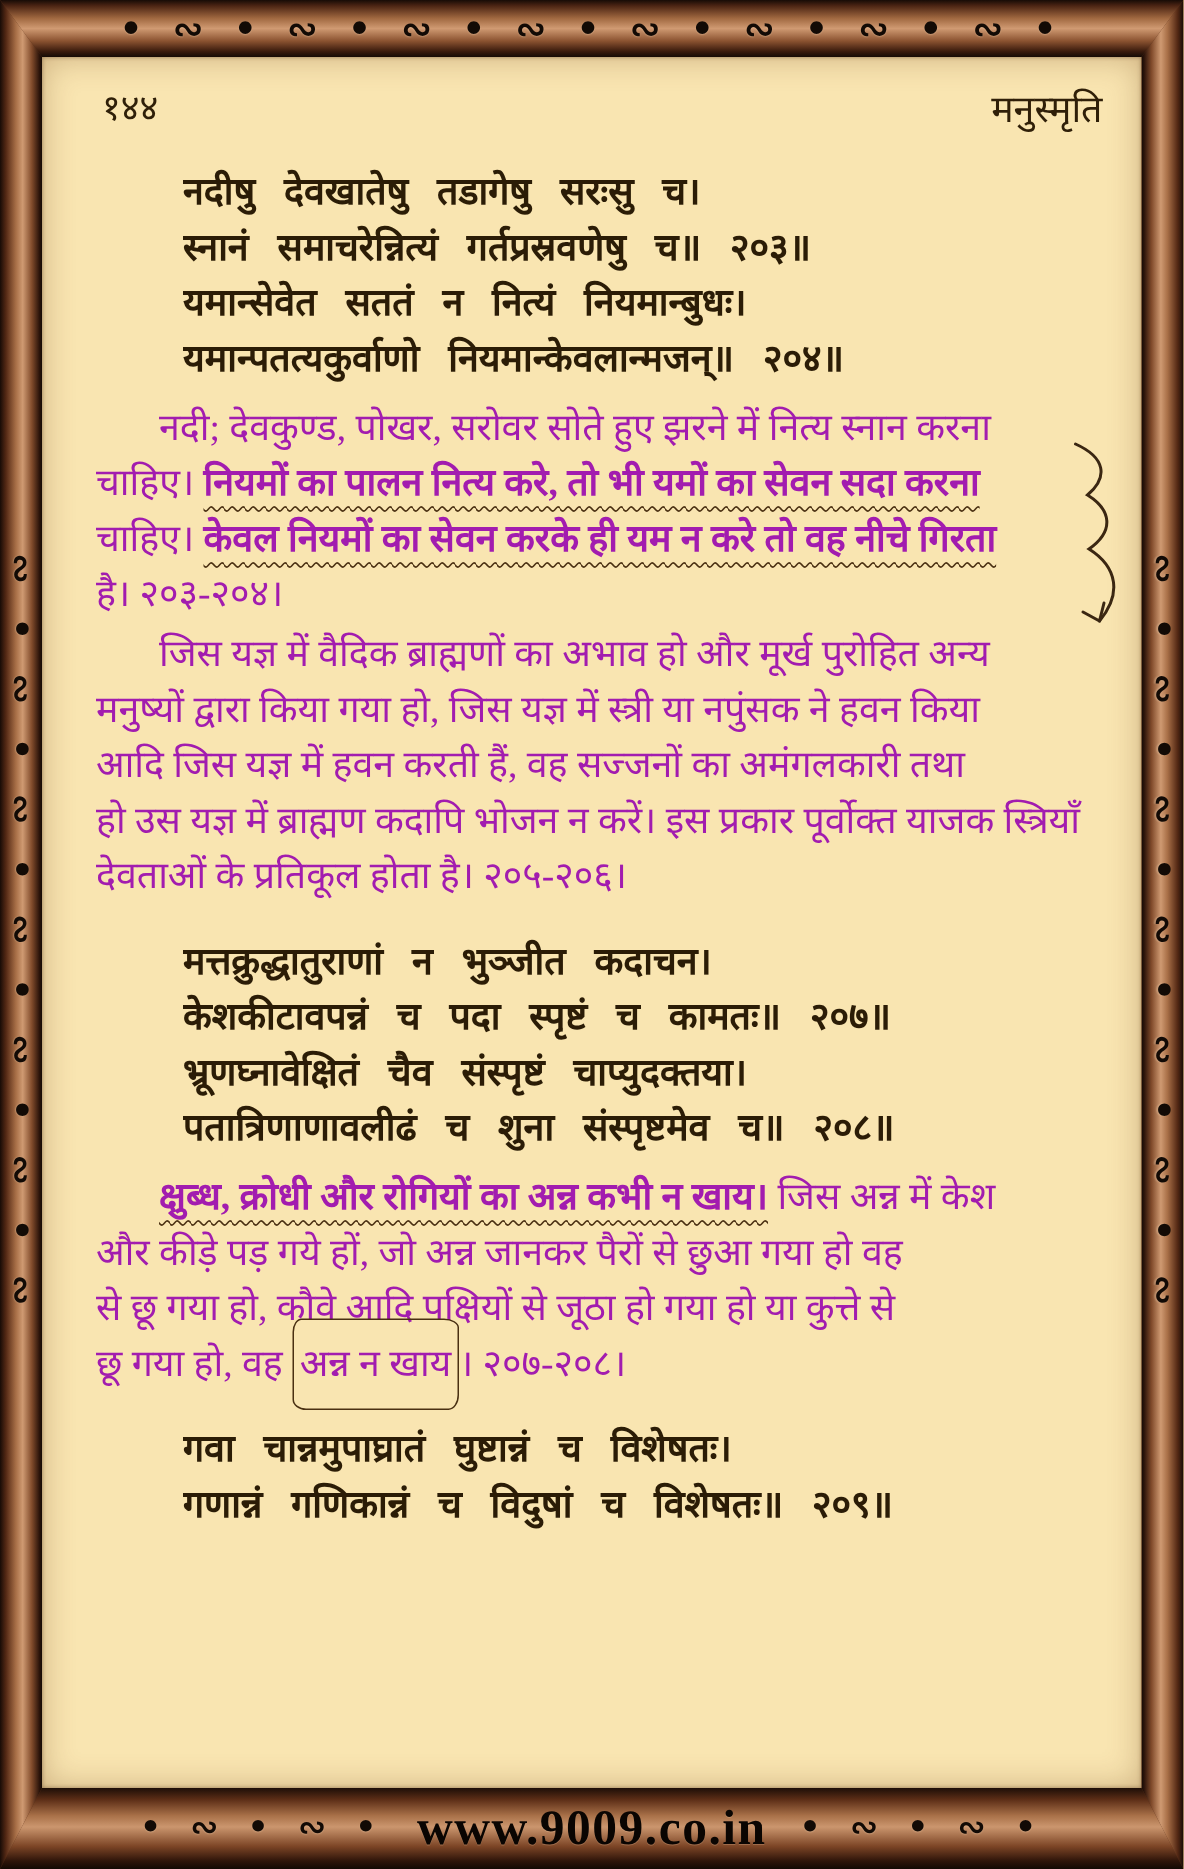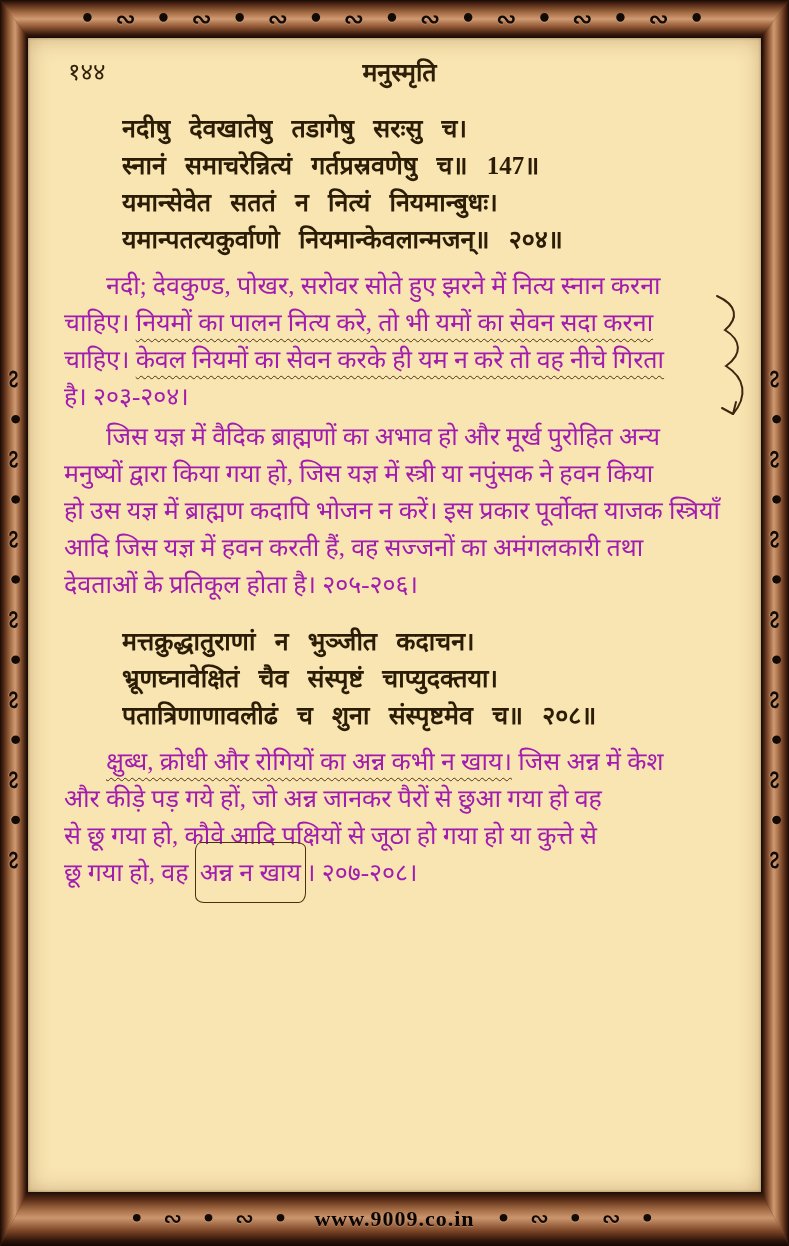--- a/index.html
+++ b/index.html
@@ -35,54 +35,55 @@
   .orn{
     color:#120a05;font-family:"DejaVu Sans",sans-serif;
     font-size:24px;font-weight:bold;letter-spacing:5px;word-spacing:2px;
     text-shadow:0 1px 1px rgba(255,225,190,.28);
     white-space:nowrap;line-height:38px;text-align:center;width:100%;
   }
   .orn-vert{writing-mode:vertical-rl;line-height:28px;width:auto;letter-spacing:6px;}
   .orn-small{width:auto;line-height:54px;font-size:22px;}
   .footer-url{
     font-family:"Liberation Serif","DejaVu Serif",serif;
-    font-size:22px;font-weight:bold;color:#0a0502;letter-spacing:1px;
+    font-size:33px;font-weight:bold;color:#0a0502;letter-spacing:1px;
     text-shadow:0 1px 0 rgba(255,220,180,.22);white-space:nowrap;
   }
   
   .paper{
     position:absolute;z-index:1;
     left:28px;right:28px;top:38px;bottom:54px;
     background:#f9e5b1;
     box-shadow:inset 0 0 22px rgba(110,60,20,.32), inset 0 0 3px rgba(60,30,10,.45);
     box-sizing:border-box;
     padding:14px 26px 6px 36px;
     overflow:hidden;
     color:#2f1f08;
   }
   .hdr{position:relative;height:36px;margin-bottom:22px;}
   .pg-num{position:absolute;left:4px;top:2px;font-size:24px;}
-  .pg-title{position:absolute;left:0;right:0;top:2px;text-align:center;font-size:25px;font-weight:bold;}
+  .pg-title{position:absolute;left:0;right:0;top:2px;text-align:right;font-size:25px;font-weight:normal;}
   .shloka{margin:20px 0 9px 0;padding-left:58px;padding-right:40px;}
   .shloka .sl{
     font-size:25px;line-height:37px;font-weight:bold;color:#2b1c06;
     word-spacing:13px;white-space:nowrap;overflow:hidden;
   }
   .para{margin:1px 0 3px 0;position:relative;}
   .para .pl{
     font-size:25px;line-height:37px;color:#a21caf;
     white-space:nowrap;overflow:visible;
   }
   .para .indent{padding-left:42px;}
   .pen-wavy{
     text-decoration:underline;
     text-decoration-style:wavy;
     text-decoration-color:#4a3012;
     text-decoration-thickness:1px;
     text-underline-offset:7px;
+    font-weight:bold;
   }
   .pen-box{
     border:1.6px solid #4a3012;
     border-radius:6px 10px 7px 9px / 9px 6px 10px 7px;
     padding:16px 4px;
   }
   .brace{position:absolute;right:-18px;top:26px;}
 </style>
 </head>
 <body>
@@ -104,52 +105,57 @@
 
 <div class="paper">
 
   <div class="hdr">
     <span class="pg-num">१४४</span>
     <span class="pg-title">मनुस्मृति</span>
   </div>
 
   <div class="shloka">
     <div class="sl">नदीषु देवखातेषु तडागेषु सरःसु च।</div>
-    <div class="sl">स्नानं समाचरेन्नित्यं गर्तप्रस्रवणेषु च॥ 147॥</div>
+    <div class="sl">स्नानं समाचरेन्नित्यं गर्तप्रस्रवणेषु च॥ २०३॥</div>
     <div class="sl">यमान्सेवेत सततं न नित्यं नियमान्बुधः।</div>
     <div class="sl">यमान्पतत्यकुर्वाणो नियमान्केवलान्मजन्॥ २०४॥</div>
   </div>
 
   <div class="para">
     <div class="pl indent">नदी; देवकुण्ड, पोखर, सरोवर सोते हुए झरने में नित्य स्नान करना</div>
     <div class="pl"><span>चाहिए। </span><span class="pen-wavy">नियमों का पालन नित्य करे, तो भी यमों का सेवन सदा करना</span></div>
     <div class="pl"><span>चाहिए। </span><span class="pen-wavy">केवल नियमों का सेवन करके ही यम न करे तो वह नीचे गिरता</span></div>
     <div class="pl">है। २०३-२०४।</div>
     <svg class="brace" width="42" height="128" viewBox="0 0 42 128">
       <path d="M6 3 C 26 12, 28 25, 14 37 C 30 47, 32 61, 15 73 C 34 85, 37 103, 22 121" fill="none" stroke="#3b2712" stroke-width="2" stroke-linecap="round"></path>
       <path d="M22 121 L11 115 M22 121 L25 109" fill="none" stroke="#3b2712" stroke-width="2" stroke-linecap="round"></path>
     </svg>
   </div>
 
 
   <div class="para">
     <div class="pl indent">जिस यज्ञ में वैदिक ब्राह्मणों का अभाव हो और मूर्ख पुरोहित अन्य</div>
     <div class="pl">मनुष्यों द्वारा किया गया हो, जिस यज्ञ में स्त्री या नपुंसक ने हवन किया</div>
+    <div class="pl">आदि जिस यज्ञ में हवन करती हैं, वह सज्जनों का अमंगलकारी तथा</div>
     <div class="pl">हो उस यज्ञ में ब्राह्मण कदापि भोजन न करें। इस प्रकार पूर्वोक्त याजक स्त्रियाँ</div>
-    <div class="pl">आदि जिस यज्ञ में हवन करती हैं, वह सज्जनों का अमंगलकारी तथा</div>
     <div class="pl">देवताओं के प्रतिकूल होता है। २०५-२०६।</div>
   </div>
 
   <div class="shloka">
     <div class="sl">मत्तक्रुद्धातुराणां न भुञ्जीत कदाचन।</div>
+    <div class="sl">केशकीटावपन्नं च पदा स्पृष्टं च कामतः॥ २०७॥</div>
     <div class="sl">भ्रूणघ्नावेक्षितं चैव संस्पृष्टं चाप्युदक्तया।</div>
     <div class="sl">पतात्रिणाणावलीढं च शुना संस्पृष्टमेव च॥ २०८॥</div>
   </div>
 
   <div class="para">
     <div class="pl indent"><span class="pen-wavy">क्षुब्ध, क्रोधी और रोगियों का अन्न कभी न खाय।</span><span> जिस अन्न में केश</span></div>
     <div class="pl">और कीड़े पड़ गये हों, जो अन्न जानकर पैरों से छुआ गया हो वह</div>
     <div class="pl">से छू गया हो, कौवे आदि पक्षियों से जूठा हो गया हो या कुत्ते से</div>
     <div class="pl"><span>छू गया हो, वह </span><span class="pen-box">अन्न न खाय</span><span>। २०७-२०८।</span></div>
   </div>
 
+  <div class="shloka">
+    <div class="sl">गवा चान्नमुपाघ्रातं घुष्टान्नं च विशेषतः।</div>
+    <div class="sl">गणान्नं गणिकान्नं च विदुषां च विशेषतः॥ २०९॥</div>
+  </div>
 
 </div>
 
 </body></html>

